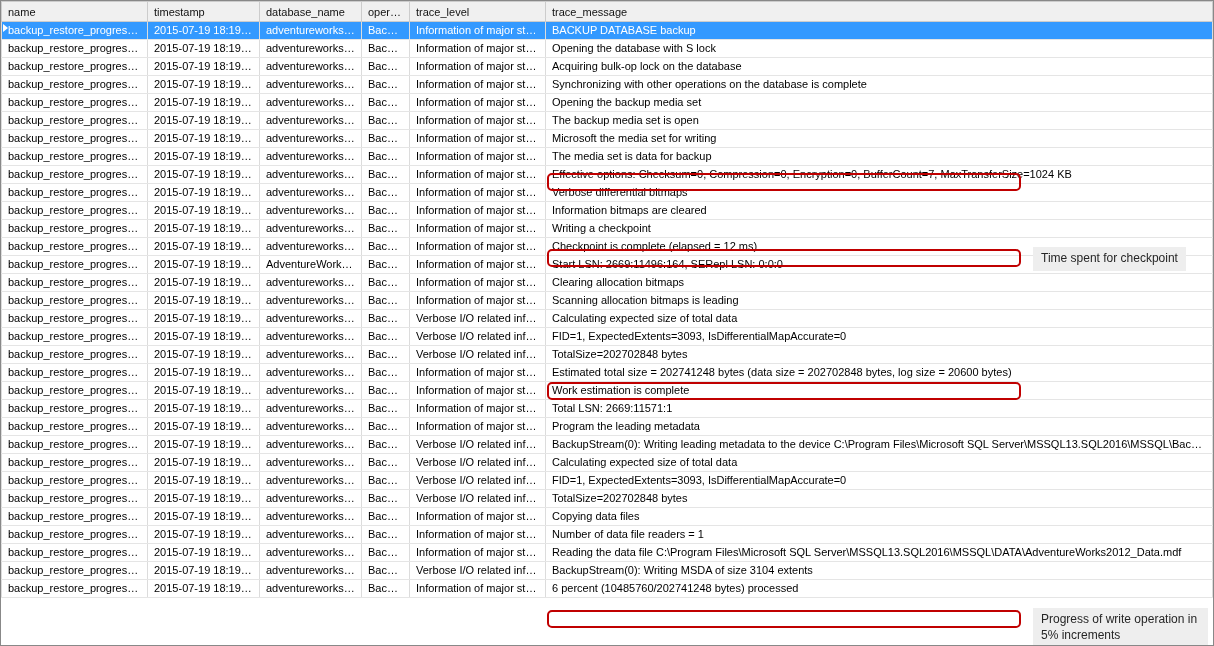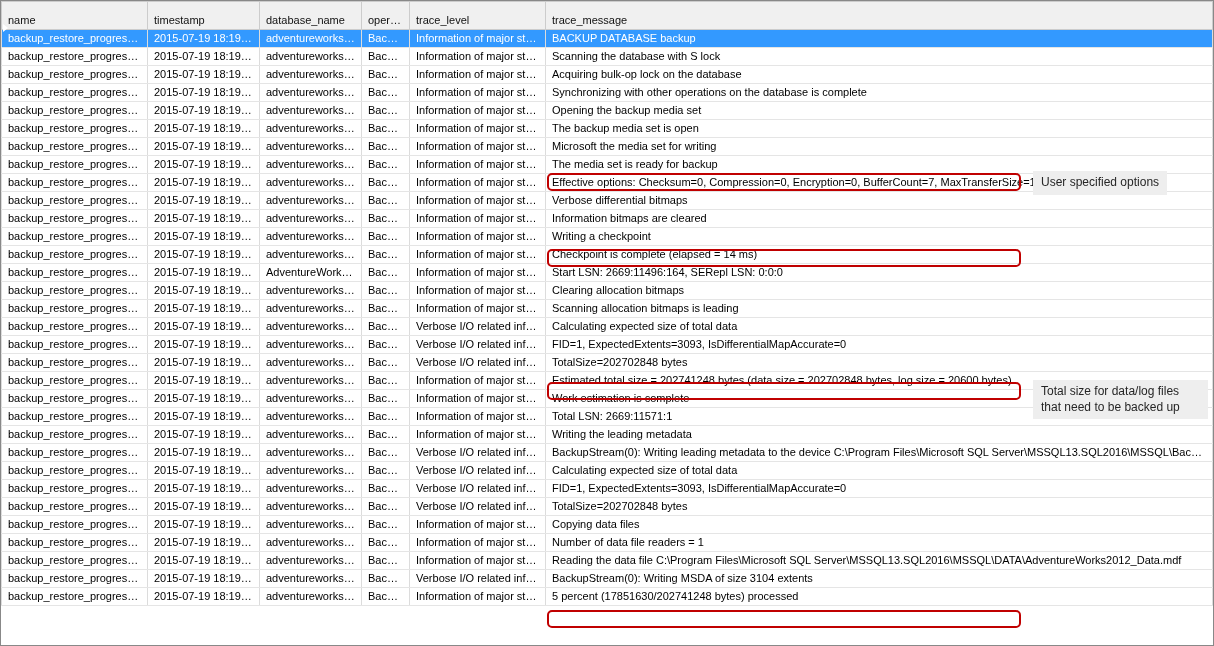--- a/index.html
+++ b/index.html
@@ -21,21 +21,21 @@
   table.grid {
     border-collapse: collapse;
     width: 100%;
     table-layout: fixed;
   }
   table.grid th {
     text-align: left;
     font-weight: normal;
     background: #f0f0f0;
     border: 1px solid #ccc;
-    padding: 12px 6px 3px;
+    padding: 4px 6px 3px;
     height: 18px;
     white-space: nowrap;
     overflow: hidden;
     text-overflow: ellipsis;
     color: #111;
   }
   table.grid td {
     border: 1px solid #e5e5e5;
     border-left: 1px solid #dcdcdc;
     border-right: 1px solid #dcdcdc;
@@ -118,21 +118,21 @@
           <td>Backup</td>
           <td>Information of major steps in ...</td>
           <td>BACKUP DATABASE backup</td>
         </tr>
         <tr>
           <td>backup_restore_progress_trace</td>
           <td>2015-07-19 18:19:56....</td>
           <td>adventureworks2012</td>
           <td>Backup</td>
           <td>Information of major steps in ...</td>
-          <td>Scanning the database with S lock</td>
+          <td>Opening the database with S lock</td>
         </tr>
         <tr>
           <td>backup_restore_progress_trace</td>
           <td>2015-07-19 18:19:56....</td>
           <td>adventureworks2012</td>
           <td>Backup</td>
           <td>Information of major steps in ...</td>
           <td>Acquiring bulk-op lock on the database</td>
         </tr>
         <tr>
@@ -166,21 +166,21 @@
           <td>Backup</td>
           <td>Information of major steps in ...</td>
           <td>Microsoft the media set for writing</td>
         </tr>
         <tr>
           <td>backup_restore_progress_trace</td>
           <td>2015-07-19 18:19:56....</td>
           <td>adventureworks2012</td>
           <td>Backup</td>
           <td>Information of major steps in ...</td>
-          <td>The media set is ready for backup</td>
+          <td>The media set is data for backup</td>
         </tr>
         <tr>
           <td>backup_restore_progress_trace</td>
           <td>2015-07-19 18:19:56....</td>
           <td>adventureworks2012</td>
           <td>Backup</td>
           <td>Information of major steps in ...</td>
           <td>Effective options: Checksum=0, Compression=0, Encryption=0, BufferCount=7, MaxTransferSize=1024 KB</td>
         </tr>
         <tr>
@@ -206,21 +206,21 @@
           <td>Backup</td>
           <td>Information of major steps in ...</td>
           <td>Writing a checkpoint</td>
         </tr>
         <tr>
           <td>backup_restore_progress_trace</td>
           <td>2015-07-19 18:19:56....</td>
           <td>adventureworks2012</td>
           <td>Backup</td>
           <td>Information of major steps in ...</td>
-          <td>Checkpoint is complete (elapsed = 14 ms)</td>
+          <td>Checkpoint is complete (elapsed = 12 ms)</td>
         </tr>
         <tr>
           <td>backup_restore_progress_trace</td>
           <td>2015-07-19 18:19:56....</td>
           <td>AdventureWorks2...</td>
           <td>Backup</td>
           <td>Information of major steps in ...</td>
           <td>Start LSN: 2669:11496:164, SERepl LSN: 0:0:0</td>
         </tr>
         <tr>
@@ -286,21 +286,21 @@
           <td>Backup</td>
           <td>Information of major steps in ...</td>
           <td>Total LSN: 2669:11571:1</td>
         </tr>
         <tr>
           <td>backup_restore_progress_trace</td>
           <td>2015-07-19 18:19:56....</td>
           <td>adventureworks2012</td>
           <td>Backup</td>
           <td>Information of major steps in ...</td>
-          <td>Writing the leading metadata</td>
+          <td>Program the leading metadata</td>
         </tr>
         <tr>
           <td>backup_restore_progress_trace</td>
           <td>2015-07-19 18:19:56....</td>
           <td>adventureworks2012</td>
           <td>Backup</td>
           <td>Verbose I/O related informati...</td>
           <td>BackupStream(0): Writing leading metadata to the device C:\Program Files\Microsoft SQL Server\MSSQL13.SQL2016\MSSQL\Backup\adw2012.bak</td>
         </tr>
         <tr>
@@ -358,27 +358,27 @@
           <td>Backup</td>
           <td>Verbose I/O related informati...</td>
           <td>BackupStream(0): Writing MSDA of size 3104 extents</td>
         </tr>
         <tr>
           <td>backup_restore_progress_trace</td>
           <td>2015-07-19 18:19:56....</td>
           <td>adventureworks2012</td>
           <td>Backup</td>
           <td>Information of major steps in ...</td>
-          <td>5 percent (17851630/202741248 bytes) processed</td>
+          <td>6 percent (10485760/202741248 bytes) processed</td>
         </tr>
       </tbody>
   </table>
 
   <div class="row-indicator"></div>
 
   <div id="co-options-box" class="callout-box" style="left: 546px; top: 172px; width: 474px; height: 18px;"></div>
-  <div id="co-options-lbl" class="callout-label" style="left: 1032px; top: 170px;">User specified options</div>
   <div id="co-checkpoint-box" class="callout-box" style="left: 546px; top: 248px; width: 474px; height: 18px;"></div>
+  <div id="co-checkpoint-lbl" class="callout-label" style="left: 1032px; top: 246px;">Time spent for checkpoint</div>
   <div id="co-totalsize-box" class="callout-box" style="left: 546px; top: 381px; width: 474px; height: 18px;"></div>
-  <div id="co-totalsize-lbl" class="callout-label" style="left: 1032px; top: 379px;">Total size for data/log files that need to be backed up</div>
   <div id="co-progress-box" class="callout-box" style="left: 546px; top: 609px; width: 474px; height: 18px;"></div>
+  <div id="co-progress-lbl" class="callout-label" style="left: 1032px; top: 607px;">Progress of write operation in 5% increments</div>
 
 </div>
 
 </body></html>

